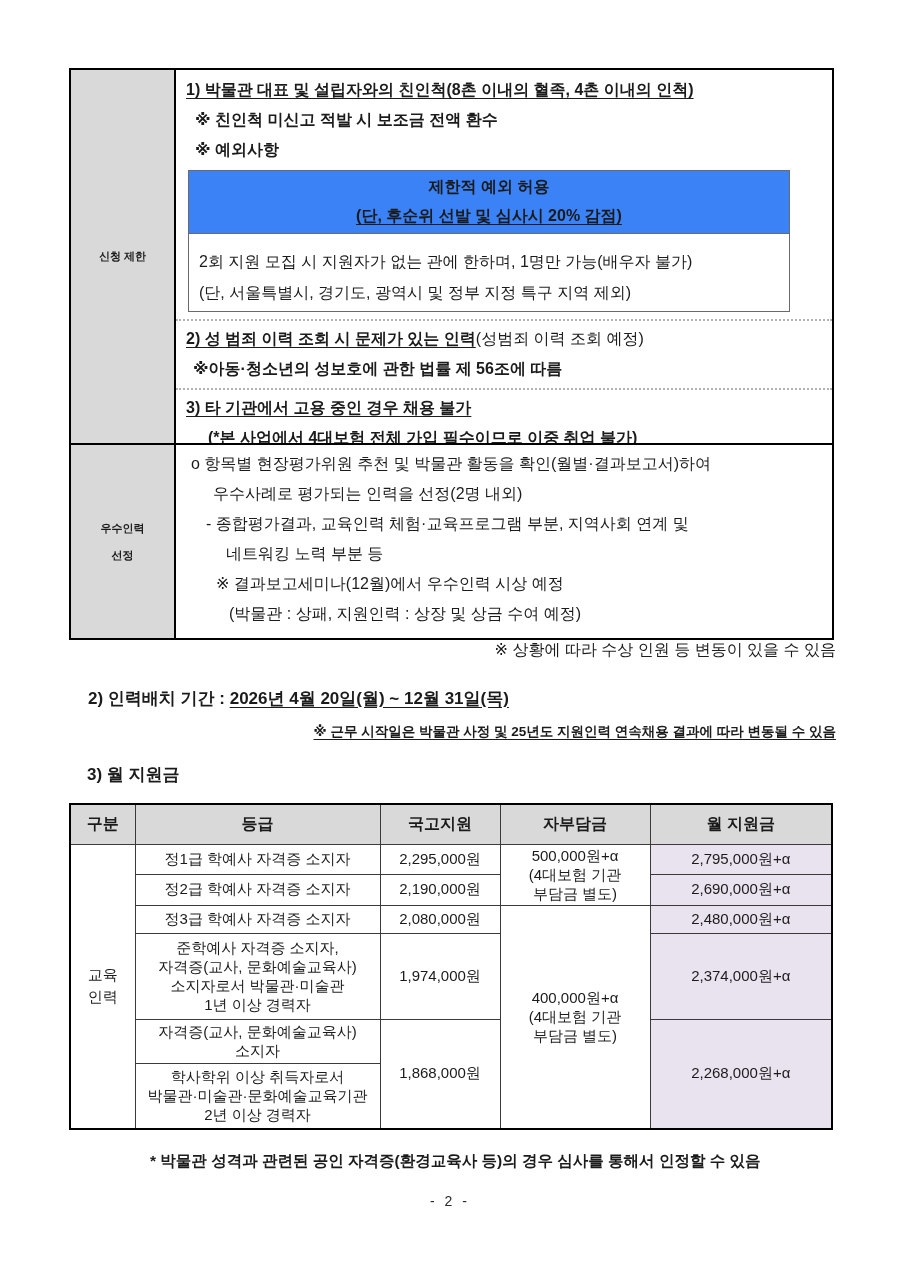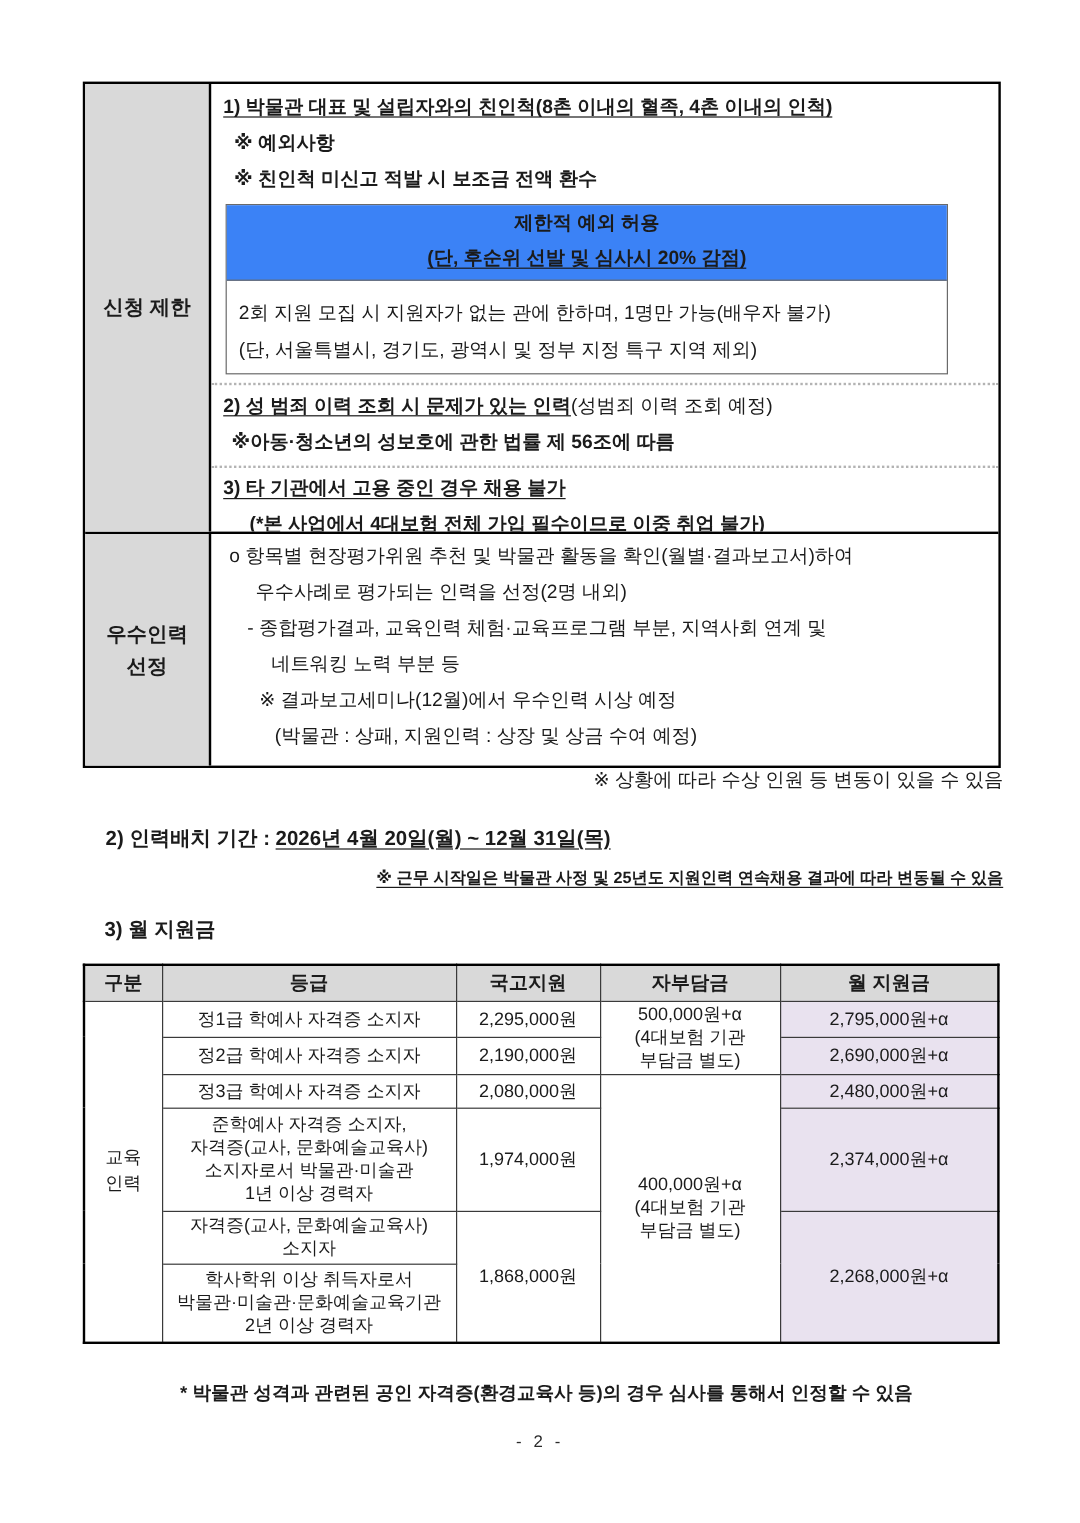--- a/index.html
+++ b/index.html
@@ -7,61 +7,61 @@
         font-family:"Liberation Sans","DejaVu Sans",sans-serif;color:#1b1b1b;}
   .b{font-weight:bold}
   .u{text-decoration:underline;text-underline-offset:3px;}
   
   .t1{position:absolute;left:69px;top:68px;width:765px;border:2px solid #000;box-sizing:border-box;}
   .t1-row{display:flex;}
   .rowA{height:373px;}
   .rowB{height:193px;border-top:2px solid #000;}
   .t1-label{width:105px;flex:0 0 105px;background:#d9d9d9;border-right:2px solid #000;
             display:flex;align-items:center;justify-content:center;text-align:center;
-            font-weight:bold;font-size:17px;line-height:27px;white-space:pre-line;box-sizing:border-box;}
+            font-weight:bold;font-size:11px;line-height:27px;white-space:pre-line;box-sizing:border-box;}
   .t1-content{flex:1;padding:5px 12px 0 10px;font-size:16px;overflow:hidden;box-sizing:border-box;}
   .ln{line-height:30px;white-space:nowrap;}
   .excbox{margin:5px 0 7px 2px;width:602px;border:1px solid #6a6a6a;box-sizing:border-box;}
   .exc-h{background:#3b82f6;border-bottom:1px solid #6a6a6a;text-align:center;padding:1px 0 3px 0;}
   .exc-h .ln{line-height:29px;}
   .exc-b{padding:12px 10px 3px 10px;}
   .exc-b .ln{line-height:31px;}
   .dotted{border-top:2px dotted #b3b3b3;margin:4px -12px 3px -10px;height:0;}
   
   .note-below{position:absolute;top:640px;right:64px;font-size:16px;white-space:nowrap;}
   .sec2{position:absolute;left:88px;top:687px;font-size:17px;white-space:nowrap;}
   .sec2-note{position:absolute;top:723px;right:64px;font-size:13.5px;white-space:nowrap;}
   .sec3-title{position:absolute;left:87px;top:763px;font-size:17px;white-space:nowrap;}
   
   .t2{position:absolute;left:69px;top:803px;border-collapse:collapse;border:2.5px solid #000;}
   .t2 th,.t2 td{border:1px solid #3a3a3a;text-align:center;vertical-align:middle;
                 font-size:15px;padding:1px 3px;box-sizing:border-box;}
-  .t2 th{background:#d9d9d9;font-size:16px;font-weight:bold;height:30px;}
+  .t2 th{background:#d9d9d9;font-size:16px;font-weight:bold;height:40px;}
   .hl{background:#e9e2ef;}
   .multi{white-space:pre-line;line-height:19px;}
   .num{font-size:15.5px;}
   .h1r{height:30px}.h2r{height:31px}.h3r{height:28px}.h4r{height:86px}.h5r{height:44px}.h6r{height:66px}
   .grp{white-space:pre-line;line-height:22px;font-size:15.5px;background:#fff;}
   
   .footnote{position:absolute;top:1151px;left:150px;font-size:15.5px;font-weight:bold;white-space:nowrap;}
   .pagenum{position:absolute;top:1193px;left:0;width:900px;text-align:center;
            font-size:14px;letter-spacing:3px;color:#2a2a2a;}
 </style>
 </head>
 <body>
 
 <div class="page">
 
   <div class="t1">
     <div class="t1-row rowA">
       <div class="t1-label">신청 제한</div>
       <div class="t1-content">
         <div class="ln b u">1) 박물관 대표 및 설립자와의 친인척(8촌 이내의 혈족, 4촌 이내의 인척)</div>
+        <div class="ln b" style="margin-left:9px">※ 친인척 미신고 적발 시 보조금 전액 환수</div>
         <div class="ln b" style="margin-left:9px">※ 예외사항</div>
-        <div class="ln b" style="margin-left:9px">※ 친인척 미신고 적발 시 보조금 전액 환수</div>
 
         <div class="excbox">
           <div class="exc-h">
             <div class="ln b">제한적 예외 허용</div>
             <div class="ln b u">(단, 후순위 선발 및 심사시 20% 감점)</div>
           </div>
           <div class="exc-b">
             <div class="ln">2회 지원 모집 시 지원자가 없는 관에 한하며, 1명만 가능(배우자 불가)</div>
             <div class="ln">(단, 서울특별시, 경기도, 광역시 및 정부 지정 특구 지역 제외)</div>
           </div>

